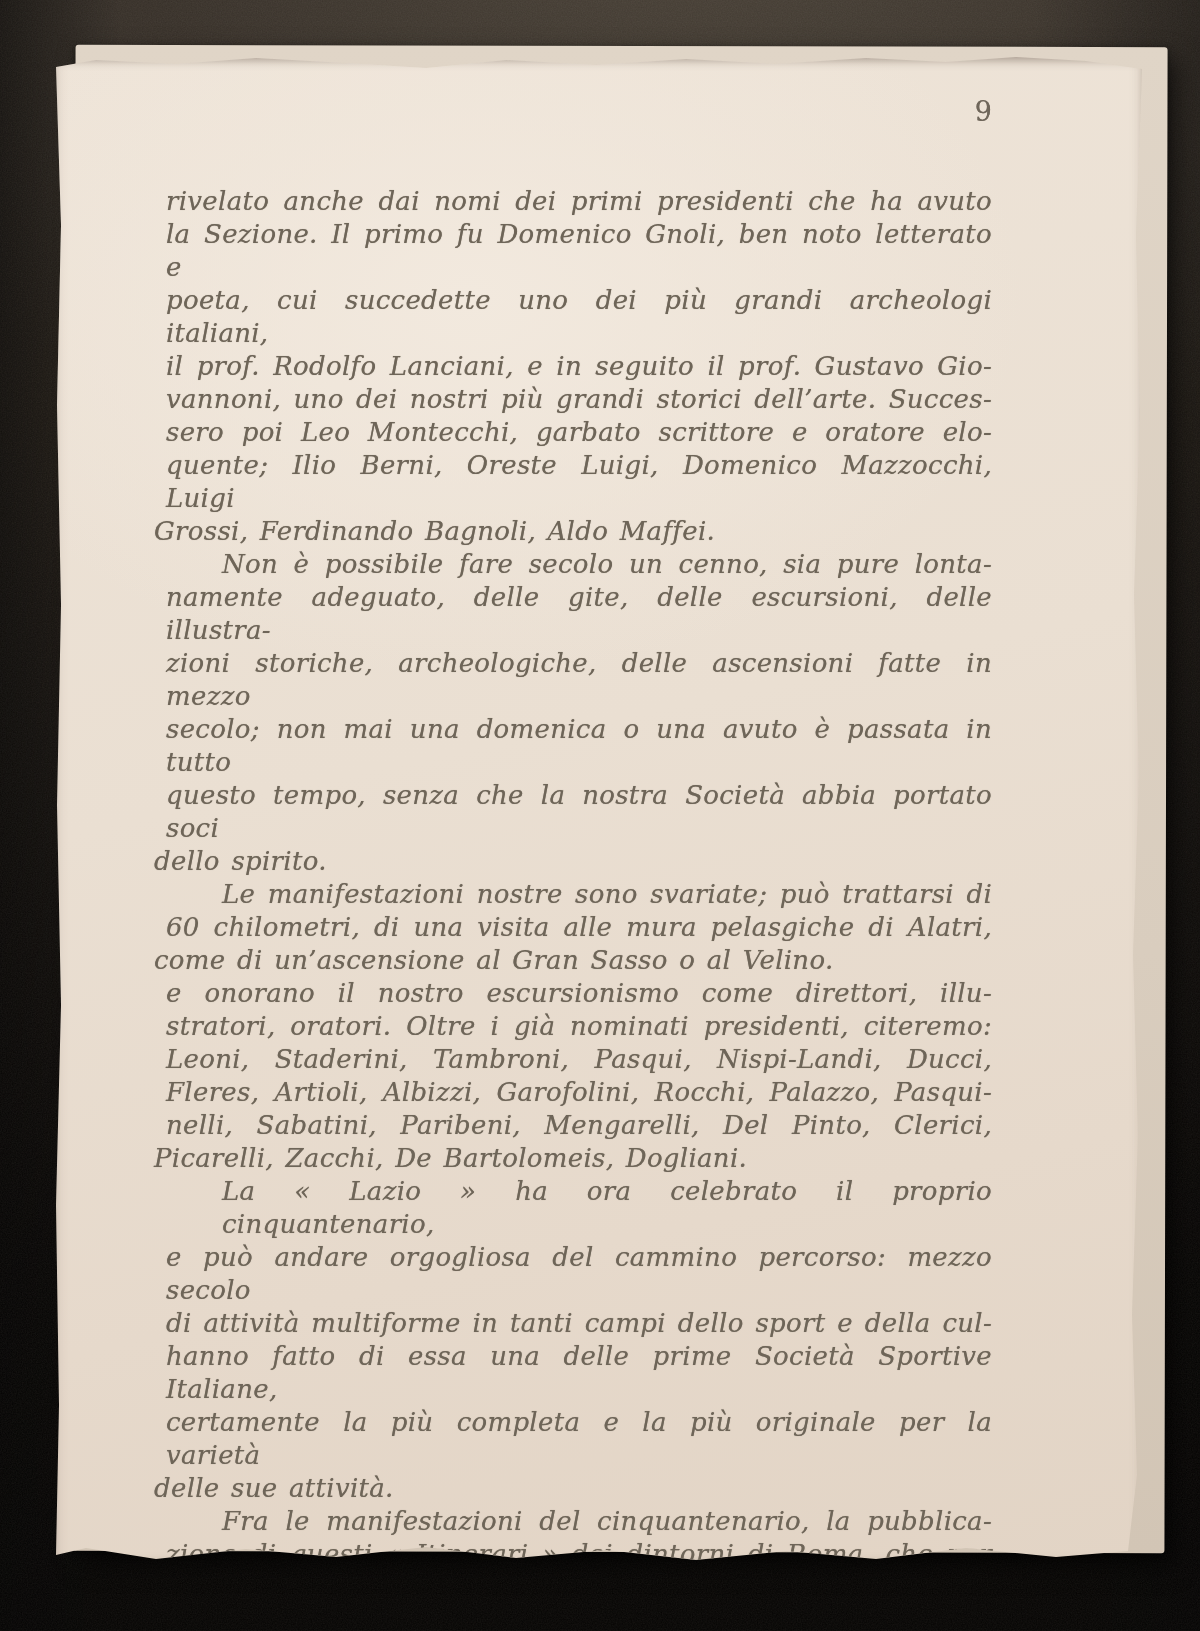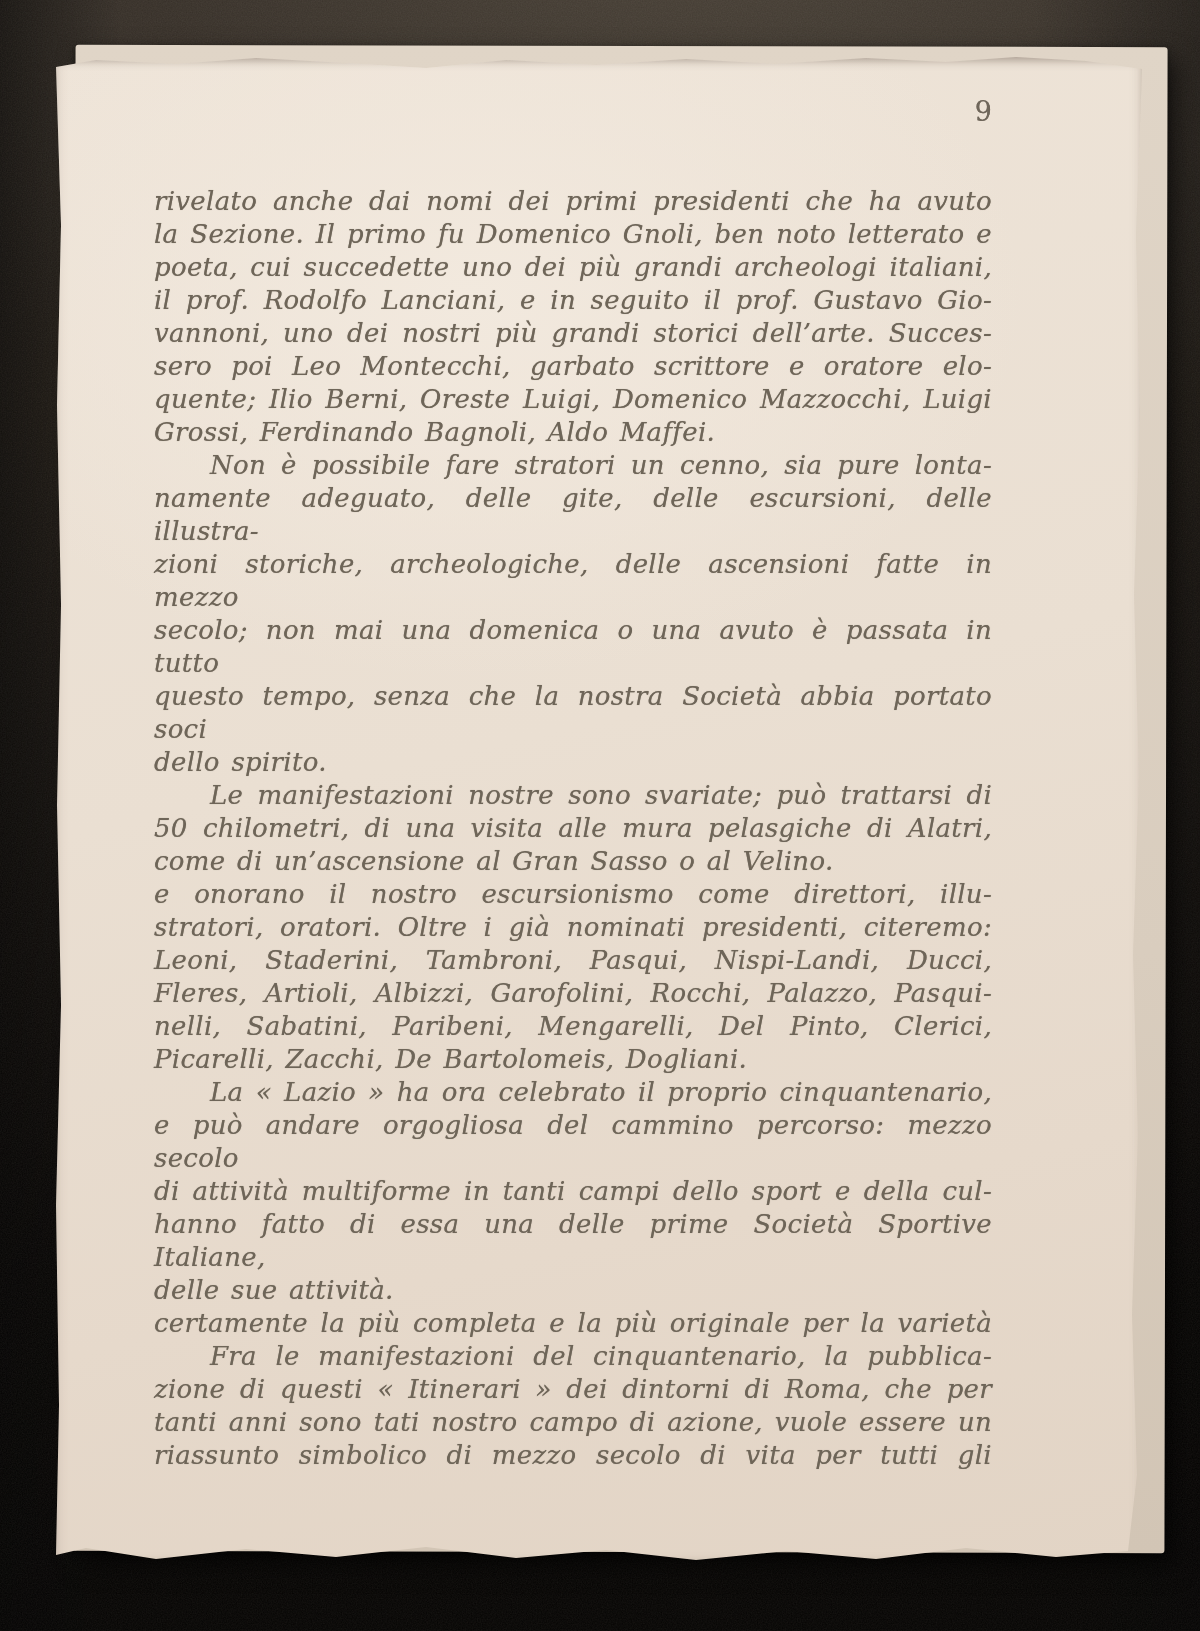--- a/index.html
+++ b/index.html
@@ -47,21 +47,21 @@
     font-size:27px;line-height:30px;color:#6f665a;font-style:normal;
     text-shadow:0 0 .6px rgba(111,102,90,.8);
   }
   .text-block{
     position:absolute;left:98px;top:130px;width:838px;
     font-style:italic;font-size:26px;line-height:33px;
     color:#6e6558;letter-spacing:.3px;word-spacing:3px;
     text-shadow:0 0 .7px rgba(110,101,88,.75);
   }
   .line{text-align:justify;text-align-last:left;}
-  .line.just{text-align-last:justify;}
+  .line.just{text-align-last:justify;margin-left:12px;}
   .line.indent{padding-left:56px;}
 </style>
 </head>
 <body>
 
 <div class="scene">
   <svg class="noise" width="1200" height="1631" aria-hidden="true">
     <filter id="grain">
       <feTurbulence type="fractalNoise" baseFrequency="0.8" numOctaves="2" stitchTiles="stitch"></feTurbulence>
       <feColorMatrix type="matrix" values="0 0 0 0 0.85  0 0 0 0 0.78  0 0 0 0 0.66  0 0 0 0.55 0"></feColorMatrix>
@@ -75,40 +75,40 @@
     <div class="page-number">9</div>
     <div class="text-block">
         <div class="line just">rivelato anche dai nomi dei primi presidenti che ha avuto</div>
         <div class="line just">la Sezione. Il primo fu Domenico Gnoli, ben noto letterato e</div>
         <div class="line just">poeta, cui succedette uno dei più grandi archeologi italiani,</div>
         <div class="line just">il prof. Rodolfo Lanciani, e in seguito il prof. Gustavo Gio-</div>
         <div class="line just">vannoni, uno dei nostri più grandi storici dell’arte. Succes-</div>
         <div class="line just">sero poi Leo Montecchi, garbato scrittore e oratore elo-</div>
         <div class="line just">quente; Ilio Berni, Oreste Luigi, Domenico Mazzocchi, Luigi</div>
         <div class="line">Grossi, Ferdinando Bagnoli, Aldo Maffei.</div>
-        <div class="line just indent">Non è possibile fare stratori un cenno, sia pure lonta-</div>
+        <div class="line just indent">Non è possibile fare secolo un cenno, sia pure lonta-</div>
         <div class="line just">namente adeguato, delle gite, delle escursioni, delle illustra-</div>
         <div class="line just">zioni storiche, archeologiche, delle ascensioni fatte in mezzo</div>
         <div class="line just">secolo; non mai una domenica o una avuto è passata in tutto</div>
         <div class="line just">questo tempo, senza che la nostra Società abbia portato soci</div>
         <div class="line">dello spirito.</div>
         <div class="line just indent">Le manifestazioni nostre sono svariate; può trattarsi di</div>
-        <div class="line just">50 chilometri, di una visita alle mura pelasgiche di Alatri,</div>
+        <div class="line just">60 chilometri, di una visita alle mura pelasgiche di Alatri,</div>
         <div class="line">come di un’ascensione al Gran Sasso o al Velino.</div>
         <div class="line just">e onorano il nostro escursionismo come direttori, illu-</div>
         <div class="line just">stratori, oratori. Oltre i già nominati presidenti, citeremo:</div>
         <div class="line just">Leoni, Staderini, Tambroni, Pasqui, Nispi-Landi, Ducci,</div>
         <div class="line just">Fleres, Artioli, Albizzi, Garofolini, Rocchi, Palazzo, Pasqui-</div>
         <div class="line just">nelli, Sabatini, Paribeni, Mengarelli, Del Pinto, Clerici,</div>
         <div class="line">Picarelli, Zacchi, De Bartolomeis, Dogliani.</div>
         <div class="line just indent">La « Lazio » ha ora celebrato il proprio cinquantenario,</div>
         <div class="line just">e può andare orgogliosa del cammino percorso: mezzo secolo</div>
         <div class="line just">di attività multiforme in tanti campi dello sport e della cul-</div>
         <div class="line just">hanno fatto di essa una delle prime Società Sportive Italiane,</div>
+        <div class="line just">certamente la più completa e la più originale per la varietà</div>
         <div class="line">delle sue attività.</div>
-        <div class="line just">certamente la più completa e la più originale per la varietà</div>
         <div class="line just indent">Fra le manifestazioni del cinquantenario, la pubblica-</div>
         <div class="line just">zione di questi « Itinerari » dei dintorni di Roma, che per</div>
         <div class="line just">tanti anni sono tati nostro campo di azione, vuole essere un</div>
         <div class="line just">riassunto simbolico di mezzo secolo di vita per tutti gli</div>
       </div>
   </div>
 </div>
 
 </body></html>

